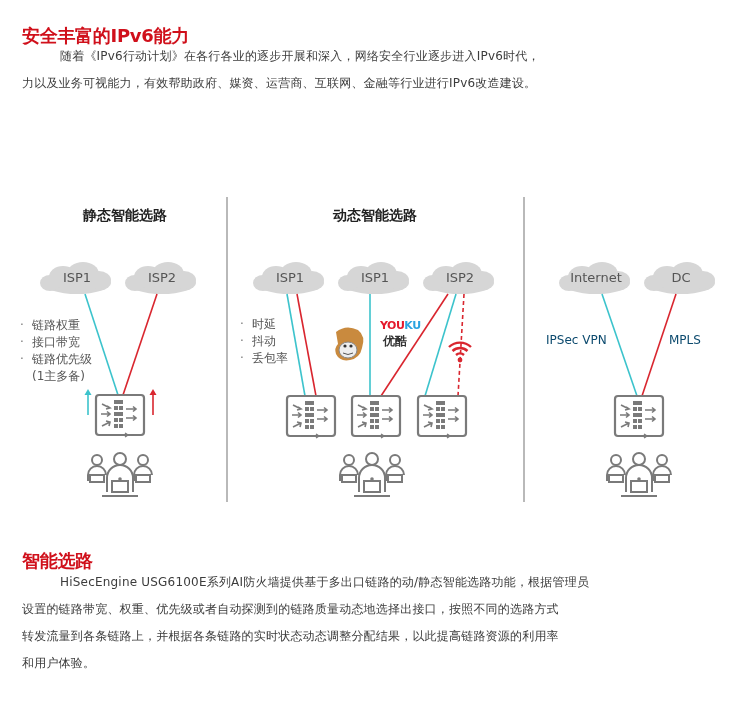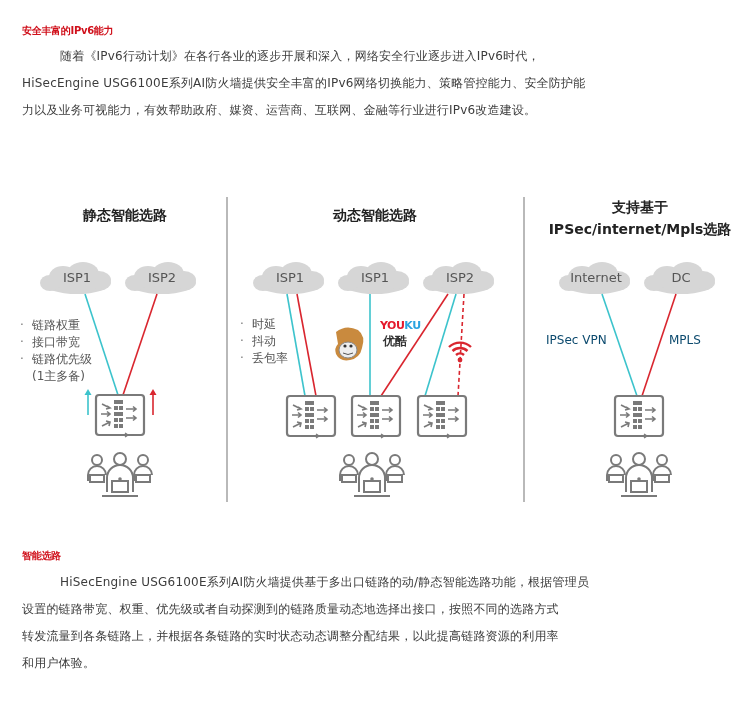--- a/index.html
+++ b/index.html
@@ -1,18 +1,18 @@
 <!DOCTYPE html>
 <html><head>
 <meta charset="utf-8">
 <style>
   html, body { margin: 0; padding: 0; background: #ffffff; }
   body { width: 750px; height: 701px; position: relative; overflow: hidden;
          font-family: "DejaVu Sans", "Liberation Sans", sans-serif; color: #3a3a3a; }
-  .heading { position: absolute; left: 22px; font-size: 10px; font-weight: bold; color: #d0101b; letter-spacing: -0.3px; }
+  .heading { position: absolute; left: 22px; font-size: 18px; font-weight: bold; color: #d0101b; letter-spacing: -0.3px; }
   .para { position: absolute; left: 22px; width: 712px; font-size: 12px; line-height: 27px; color: #3c3c3c; letter-spacing: 0.2px; }
   .para .indent { display: inline-block; width: 38px; }
   .diagram { position: absolute; left: 0; top: 190px; width: 750px; height: 320px; }
   .divider { position: absolute; top: 7px; width: 2px; height: 305px; background: #b9b9b9; }
   .col-title { position: absolute; font-size: 14px; font-weight: bold; color: #222; text-align: center; line-height: 22px; }
   .svg-layer { position: absolute; left: 0; top: 0; }
   .cloud-label { position: absolute; font-size: 13px; color: #555; text-align: center; }
   .bullets { position: absolute; font-size: 12px; color: #555; line-height: 17px; list-style: none; margin: 0; padding: 0; }
   .bullets li { white-space: nowrap; }
   .bullets .dot { display: inline-block; width: 12px; color: #777; }
@@ -21,21 +21,20 @@
   .youku { position: absolute; left: 380px; top: 129px; font-size: 11px; font-weight: bold; letter-spacing: -0.5px; }
   .youku .y1 { color: #e4182b; } .youku .y2 { color: #2aa3e0; }
   .youku-cn { position: absolute; left: 383px; top: 143px; font-size: 12px; color: #333; font-weight: bold; }
 </style>
 </head>
 <body>
 
 <div class="heading" style="top:24px;">安全丰富的IPv6能力</div>
 <div class="para" style="top:43px;">
   <div><span class="indent"></span><span>随着《IPv6行动计划》在各行各业的逐步开展和深入，网络安全行业逐步进入IPv6时代，</span></div>
-  <div>HiSecEngine USG6100E系列AI防火墙提供安全丰富的IPv6网络切换能力、策略管控能力、安全防护能</div>
   <div>力以及业务可视能力，有效帮助政府、媒资、运营商、互联网、金融等行业进行IPv6改造建设。</div>
 </div>
 
 <div class="diagram">
   <div class="divider" style="left:226px;"></div>
   <div class="divider" style="left:523px;"></div>
 
   <svg class="svg-layer" width="750" height="320" viewBox="0 0 750 320">
     <defs>
       <g id="cloud">
@@ -142,24 +141,20 @@
   <div class="cloud-label" style="left:350px; top:80px; width:50px;">ISP1</div>
   <div class="cloud-label" style="left:435px; top:80px; width:50px;">ISP2</div>
   <ul class="bullets" style="left:240px; top:126px;">
     <li><span class="dot">·</span><span>时延</span></li>
     <li><span class="dot">·</span><span>抖动</span></li>
     <li><span class="dot">·</span><span>丢包率</span></li>
   </ul>
   <div class="youku"><span class="y1">YOU</span><span class="y2">KU</span></div>
   <div class="youku-cn">优酷</div>
 
-  <div class="col-title" style="left:540px; top:6px; width:200px;">
-    <div>支持基于</div>
-    <div>IPSec/internet/Mpls选路</div>
-  </div>
   <div class="cloud-label" style="left:566px; top:80px; width:60px;">Internet</div>
   <div class="cloud-label" style="left:656px; top:80px; width:50px;">DC</div>
   <div class="link-label" style="left:546px; top:143px;">IPSec VPN</div>
   <div class="link-label" style="left:669px; top:143px;">MPLS</div>
 </div>
 
 <div class="heading" style="top:549px;">智能选路</div>
 <div class="para" style="top:569px;">
   <div><span class="indent"></span><span>HiSecEngine USG6100E系列AI防火墙提供基于多出口链路的动/静态智能选路功能，根据管理员</span></div>
   <div>设置的链路带宽、权重、优先级或者自动探测到的链路质量动态地选择出接口，按照不同的选路方式</div>

